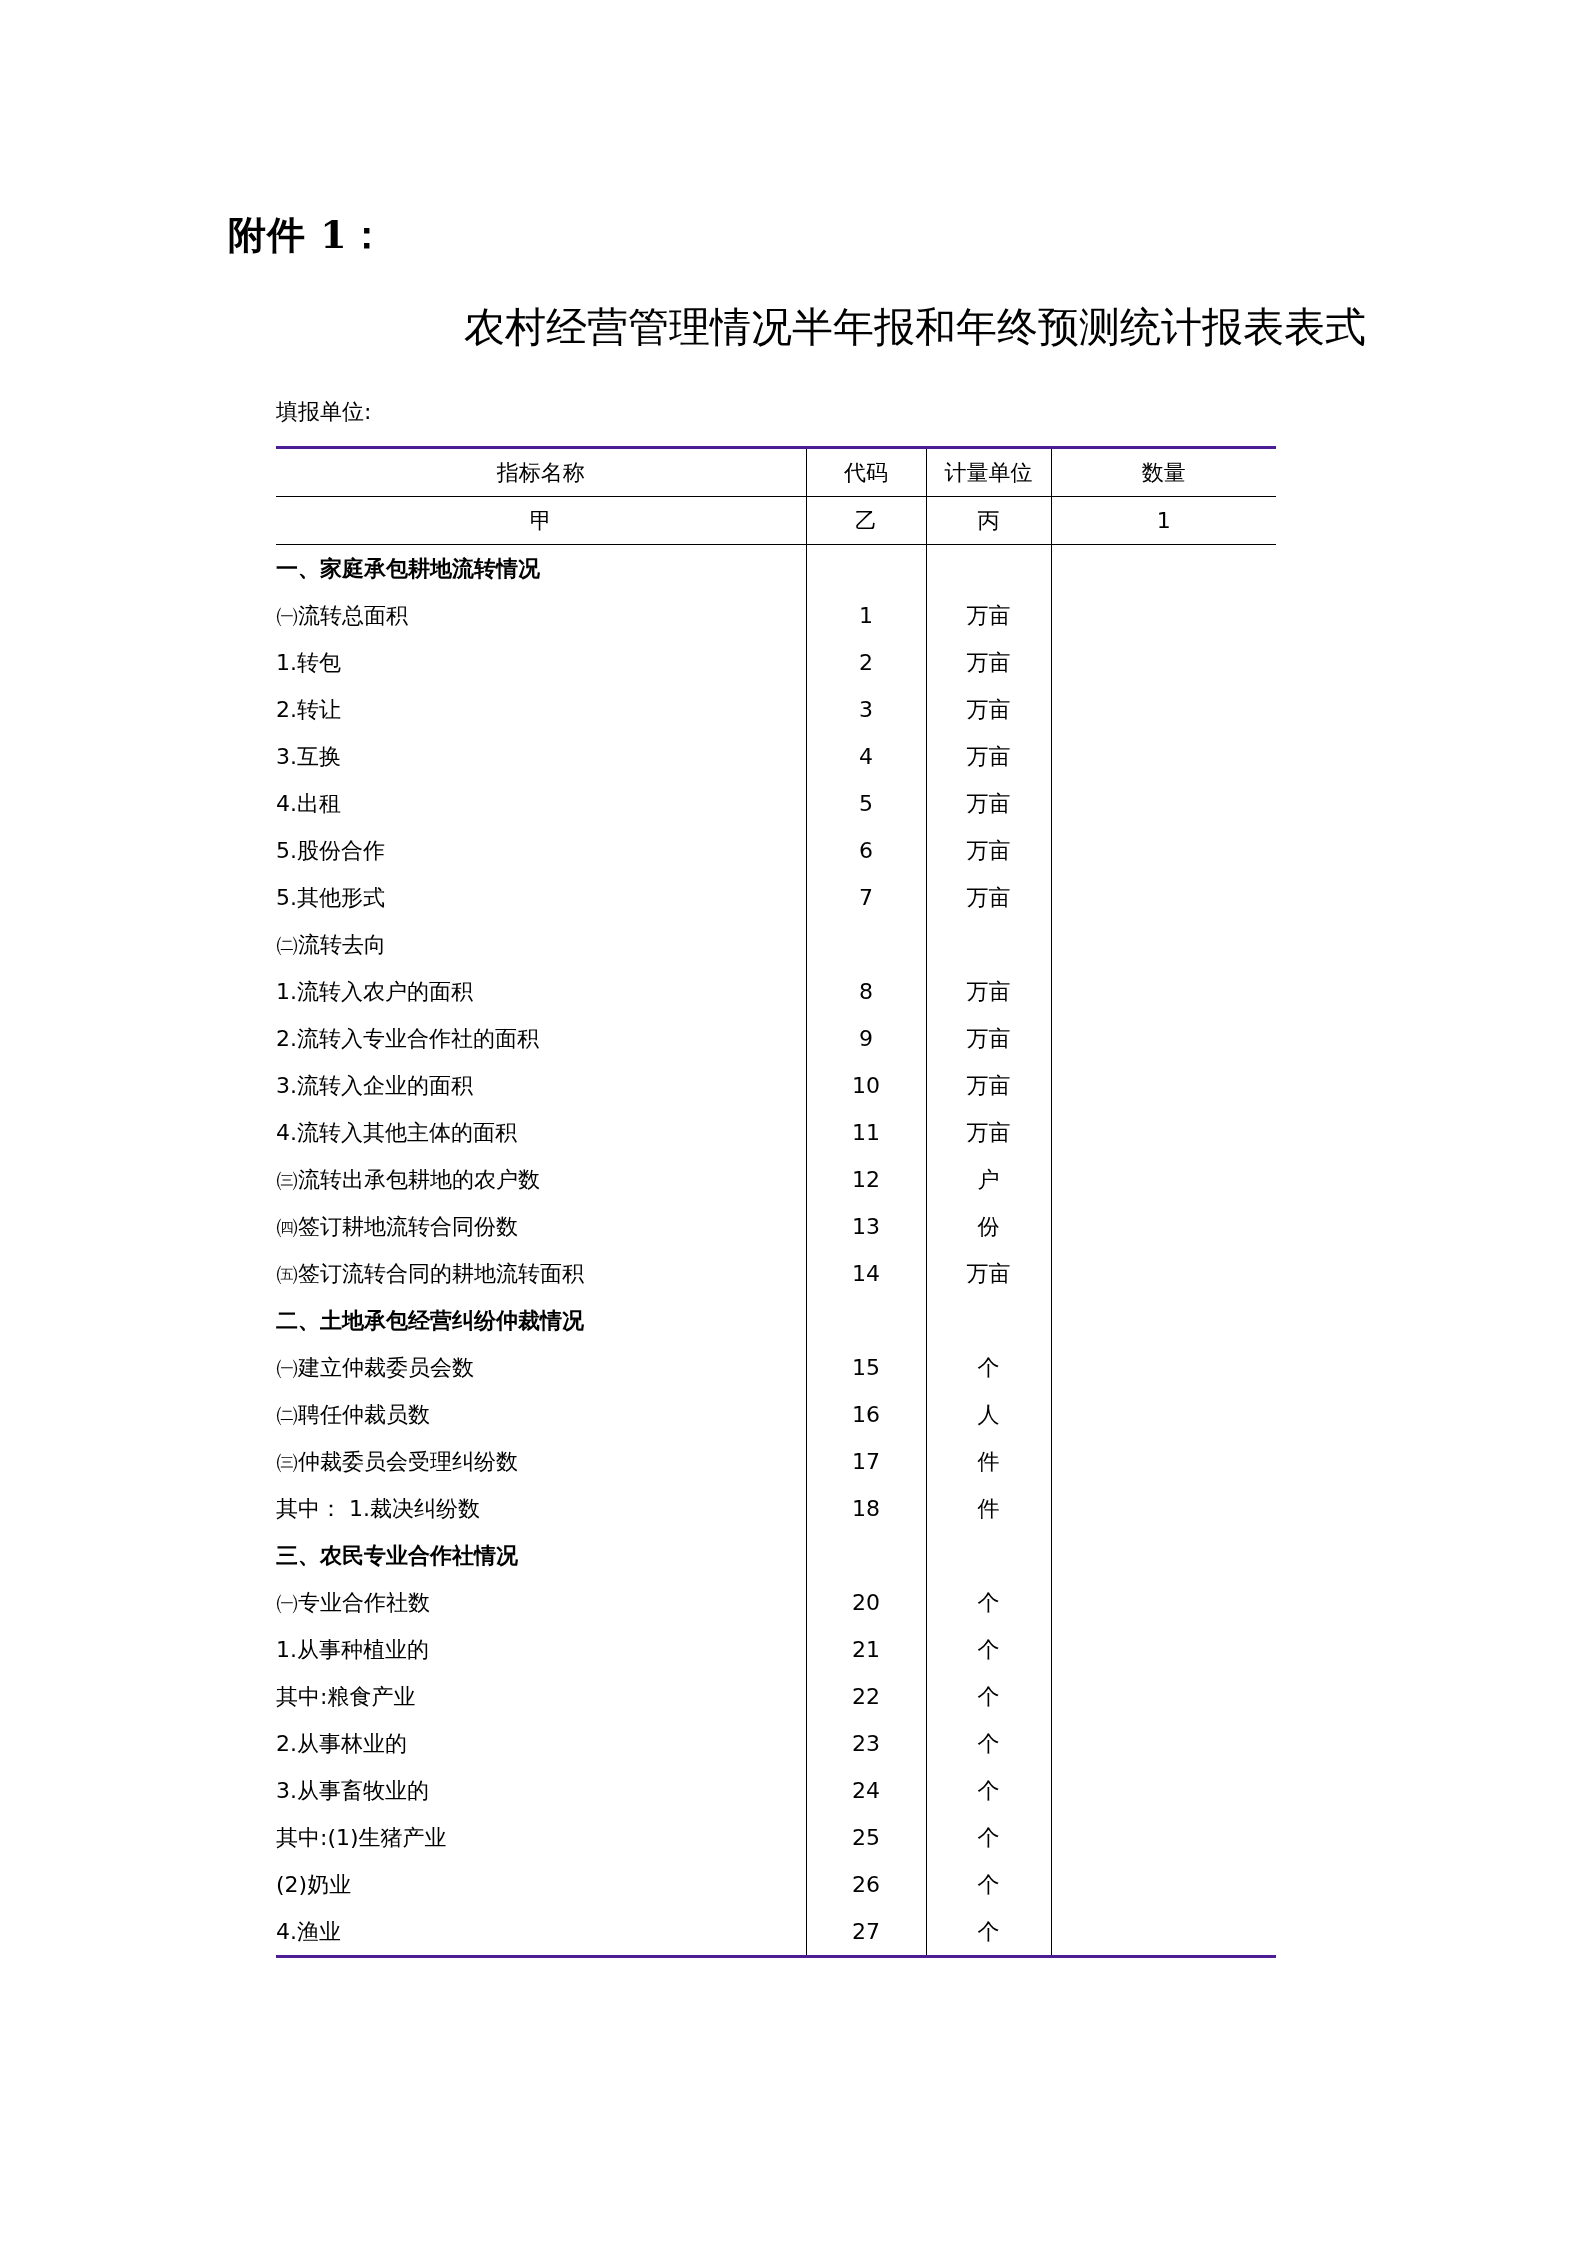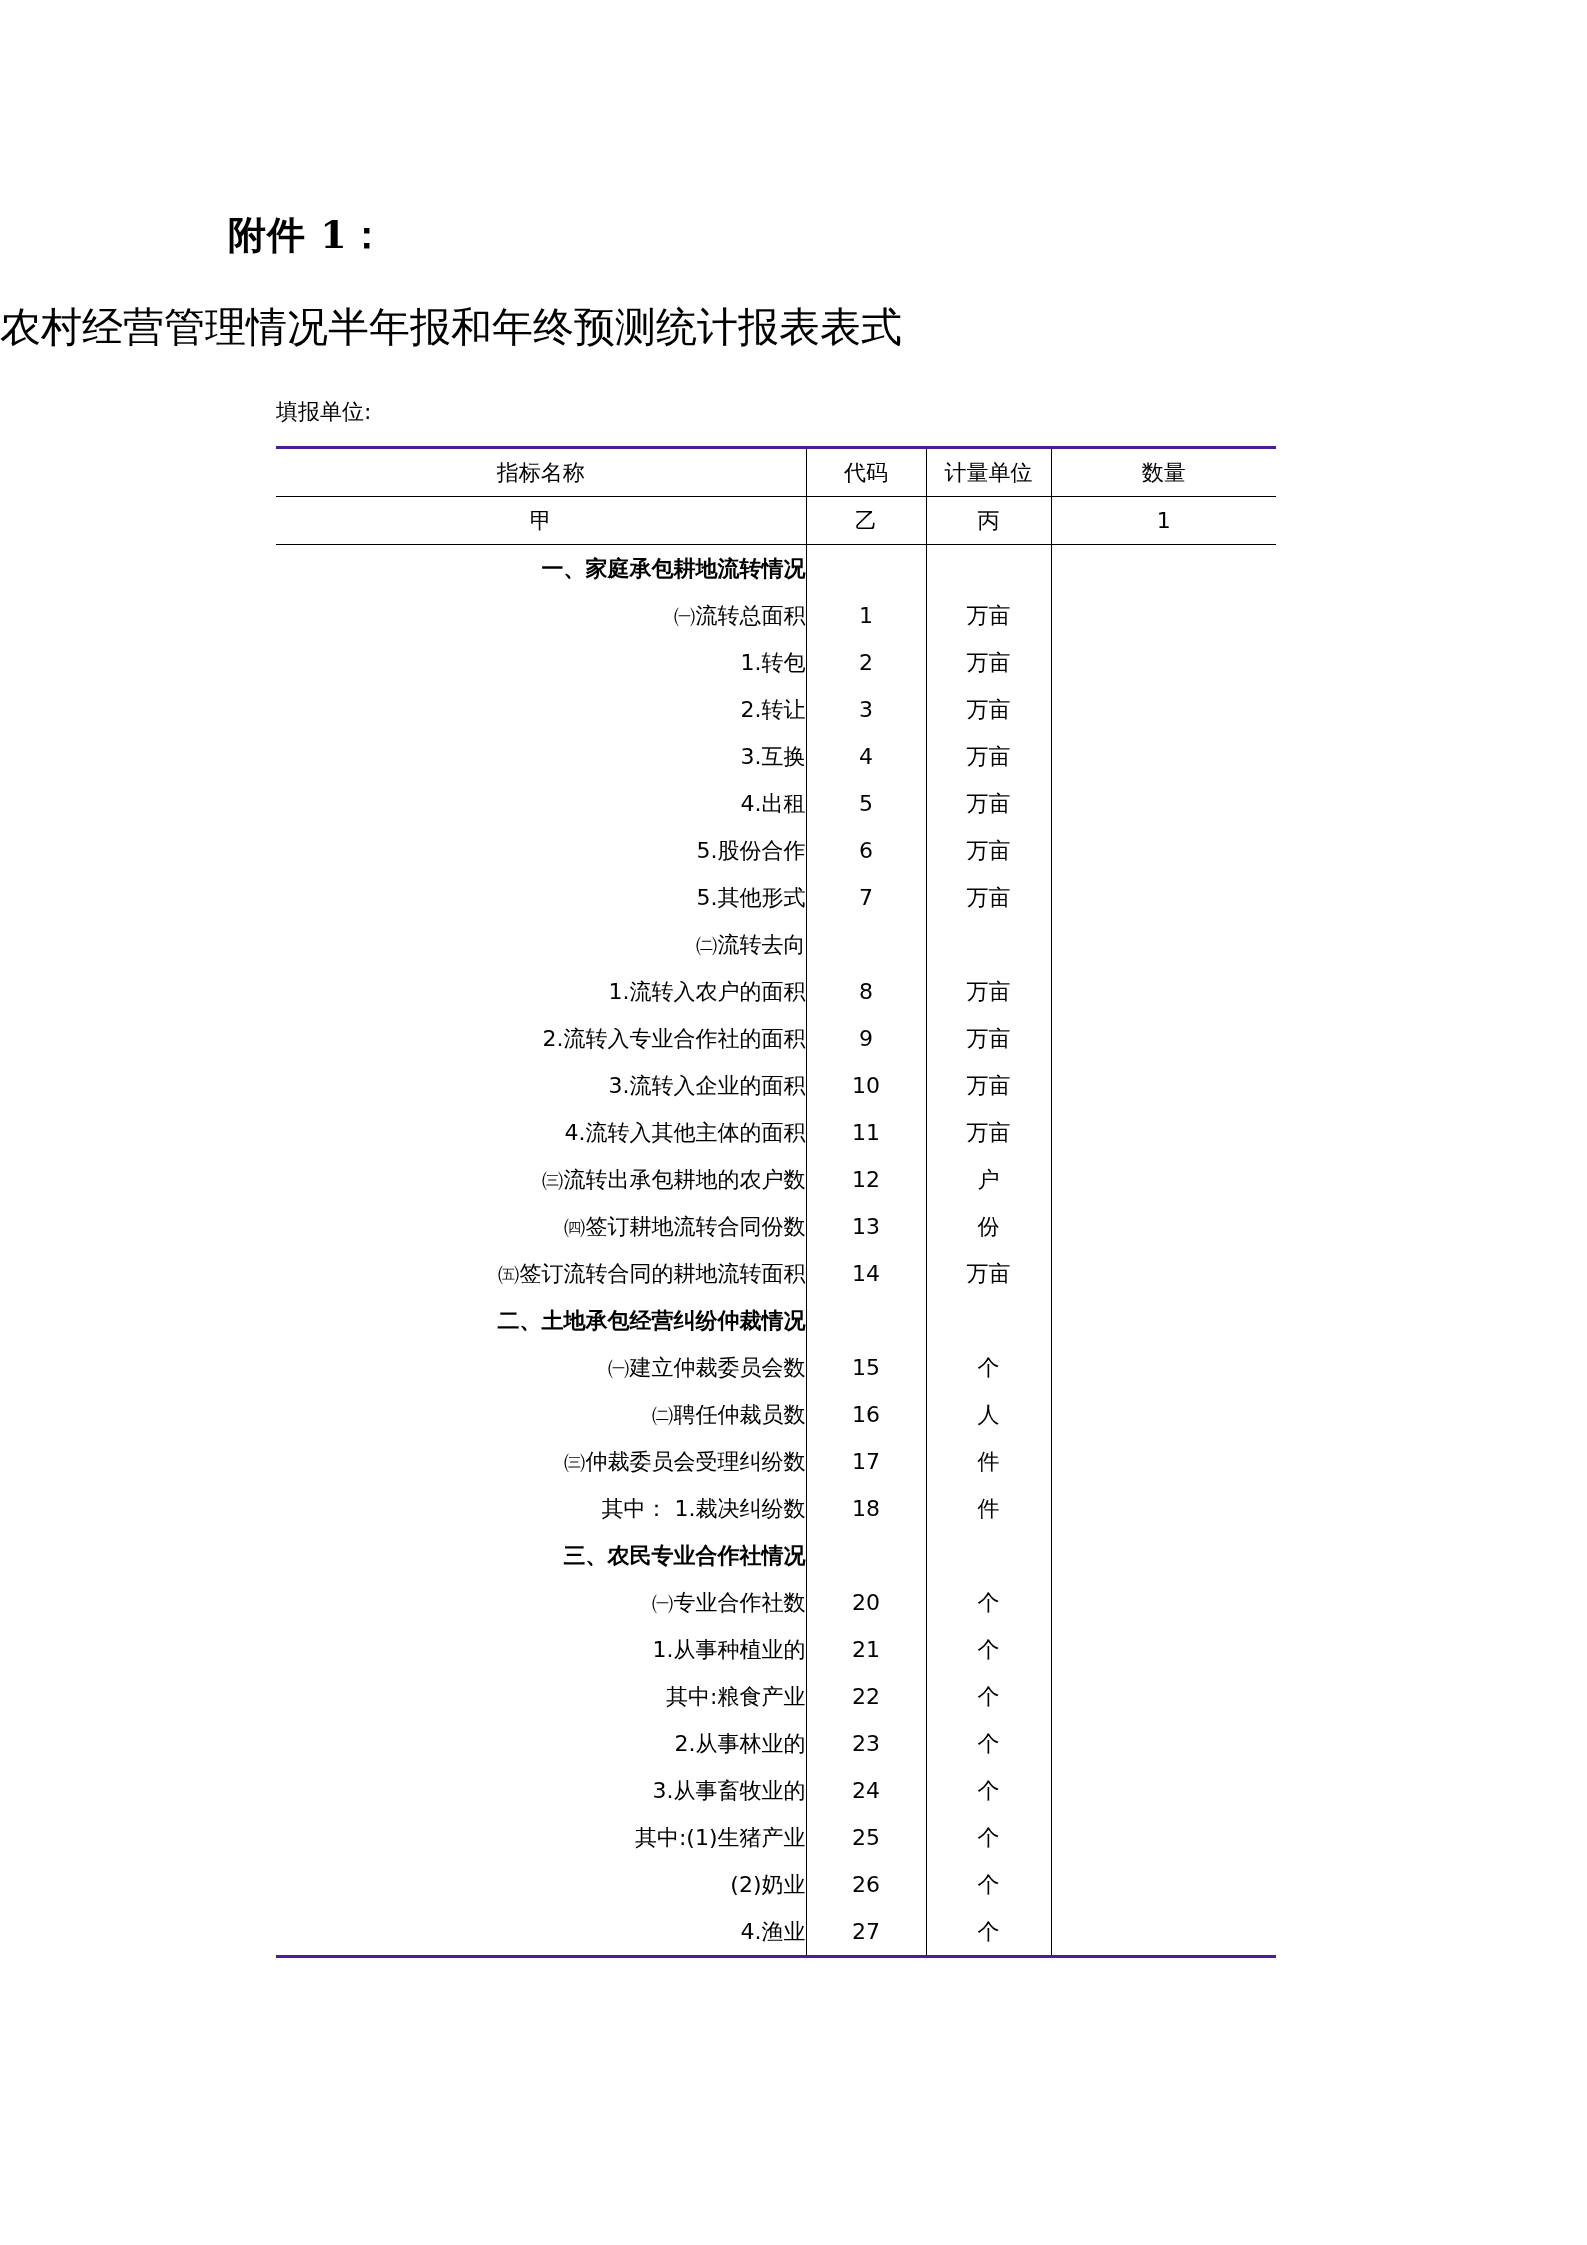--- a/index.html
+++ b/index.html
@@ -36,21 +36,21 @@
     letter-spacing: 1px;
     white-space: nowrap;
   }
 
   
   .doc-title {
     position: absolute;
     left: 0;
     top: 272px;
     width: 1366px;
-    text-align: left;
+    text-align: right;
     font-size: 41px;
     font-family: "DejaVu Serif", "Liberation Serif", serif;
     letter-spacing: 0px;
     white-space: nowrap;
   }
 
   
   .filler-unit {
     position: absolute;
     left: 276px;
@@ -89,21 +89,21 @@
   tr.rule-top td { border-top: 3px solid #4c1d95; }
   tr.rule-mid td { border-top: 1.5px solid #000; }
   tr.rule-bot td { border-bottom: 3px solid #4c1d95; }
 
   
   td.code, td.unit, td.qty { border-left: 1.5px solid #000; }
 
   td.code, td.unit, td.qty {
     text-align: center;
   }
-  td.name { text-align: right; }
+  td.name { text-align: left; }
 
   thead td { text-align: center; font-size: 23px; }
   thead td.name { text-align: center; }
 
   
   .lvl-h   { padding-left: 28px; font-weight: bold; font-size: 23px;
              font-family: "DejaVu Sans", "Liberation Sans", sans-serif; }
   .lvl-1   { padding-left: 60px; }
   .lvl-2   { padding-left: 85px; }
   .lvl-3   { padding-left: 112px; }

